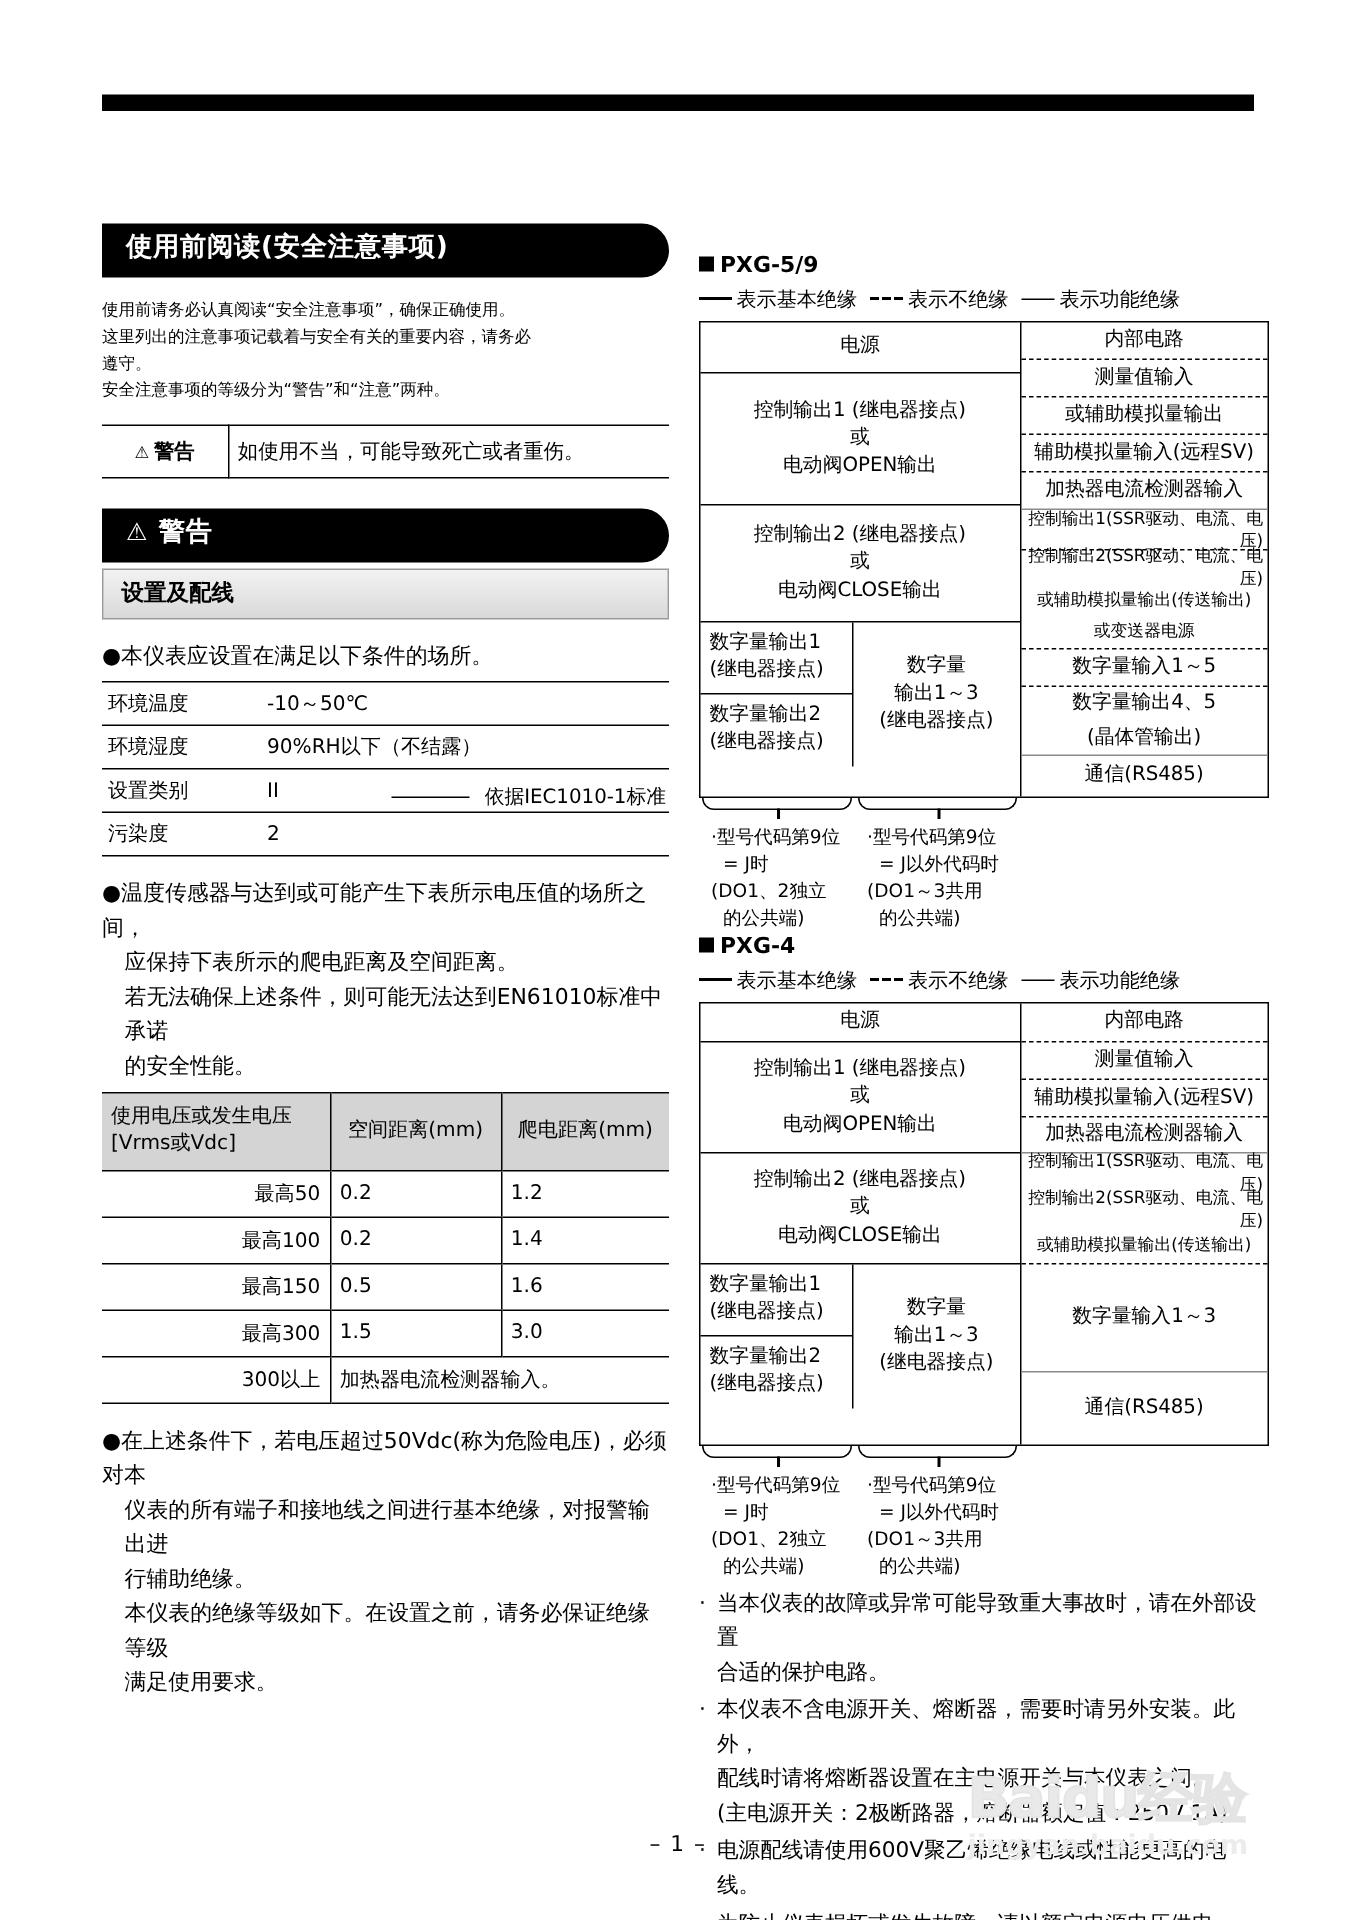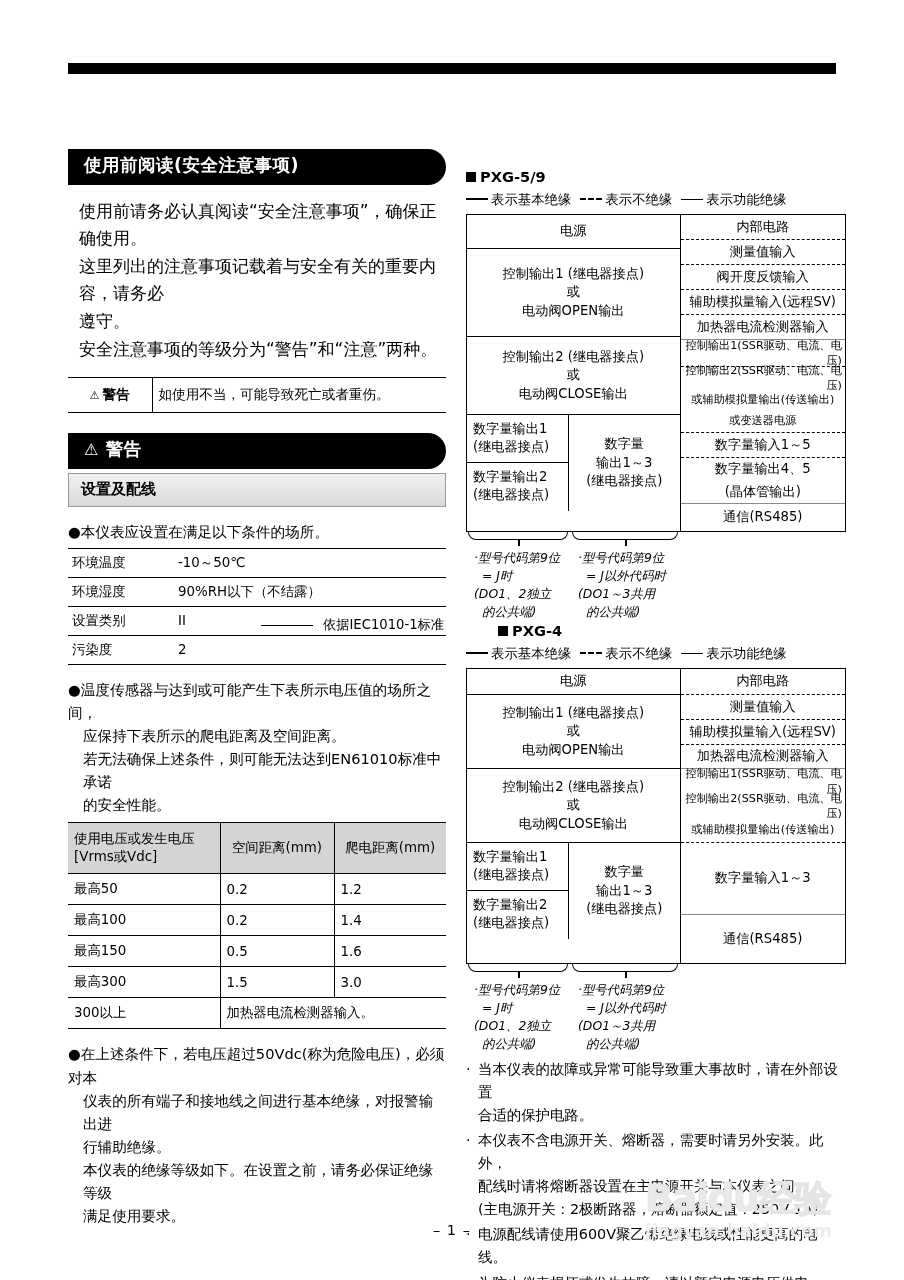--- a/index.html
+++ b/index.html
@@ -34,23 +34,23 @@
     border-radius: 0 18px 18px 0;
     padding: 6px 14px 8px 16px;
     font-size: 17.5px; font-weight: bold;
     letter-spacing: .5px;
     line-height: 1.25;
   }
   .banner.warn { margin-top: 0; }
   .banner .tri { font-size: 16px; margin-right: 7px; }
 
   .para {
-    font-size: 17px;
+    font-size: 11px;
     line-height: 1.62;
-    margin: 13px 0 0 11px;
+    margin: 13px 0 0 0;
   }
 
   
   table.notice {
     width: 100%; border-collapse: collapse;
     margin-top: 14px;
     font-size: 13.6px;
   }
   table.notice td {
     border-top: 1.4px solid #000;
@@ -128,21 +128,21 @@
     vertical-align: middle;
     line-height: 1.35;
   }
   table.dist th.c2, table.dist th.c3 { text-align: center; border-left: 1.2px solid #000; }
   table.dist td {
     border-bottom: 1.2px solid #000;
     padding: 6px 6px;
     vertical-align: middle;
   }
   table.dist td.c2, table.dist td.c3 { border-left: 1.2px solid #000; }
-  table.dist td.c1 { width: 152px; }
+  table.dist td.c1 { width: 152px; text-align: right; }
   table.dist td.c2 { width: 114px; }
   table.dist td.span { }
 
   
   .modelhead {
     font-size: 14.6px; font-weight: bold;
     margin-bottom: 6px;
   }
   .modelhead .sq {
     display: inline-block; width: 10px; height: 10px;
@@ -190,21 +190,21 @@
   .docol-a { width: 48%; border-right: 1.6px solid #000; display:flex; flex-direction:column; }
   .docol-b { width: 52%; display:flex; align-items:center; justify-content:center;
              text-align:center; font-size: 13.2px; line-height:1.42; padding: 4px 2px; }
   .docell {
     font-size: 13.2px; line-height: 1.38;
     padding: 5px 6px; text-align: left;
   }
   .docell.b { border-bottom: 1.6px solid #000; }
 
   
-  .braces { position: relative; height: 46px; font-style: italic; }
+  .braces { position: relative; height: 46px; }
   .brace {
     position: absolute; top: 0;
     border: 1.6px solid #000;
     border-top: none;
     border-radius: 0 0 9px 9px;
     height: 8px;
   }
   .brace::after {
     content:""; position:absolute; left:50%; top:7px;
     width:1.6px; height:7px; background:#000;
@@ -404,21 +404,21 @@
               <span>数字量</span><br>
               <span>输出1～3</span><br>
               <span>(继电器接点)</span>
             </div>
           </div>
         </div>
       </div>
       <div class="right">
         <div class="cell dash-b" style="height:25px">内部电路</div>
         <div class="cell dash-b" style="height:25px">测量值输入</div>
-        <div class="cell dash-b" style="height:25px">阀开度反馈输入</div>
+        <div class="cell dash-b" style="height:25px">或辅助模拟量输出</div>
         <div class="cell dash-b" style="height:25px">辅助模拟量输入(远程SV)</div>
         <div class="cell thin-b" style="height:25px">加热器电流检测器输入</div>
         <div class="cell dash-b small" style="height:27px">控制输出1(SSR驱动、电流、电压)</div>
         <div class="cell small" style="height:22px">控制输出2(SSR驱动、电流、电压)</div>
         <div class="cell small" style="height:21px">或辅助模拟量输出(传送输出)</div>
         <div class="cell dash-b small" style="height:23px">或变送器电源</div>
         <div class="cell dash-b" style="height:25px">数字量输入1～5</div>
         <div class="cell" style="height:23px">数字量输出4、5</div>
         <div class="cell thin-b" style="height:23px">(晶体管输出)</div>
         <div class="cell" style="height:27px">通信(RS485)</div>
@@ -435,21 +435,21 @@
         <span class="l2">的公共端)</span>
       </div>
       <div class="bnote" style="left:112px;">
         <span>·型号代码第9位</span>
         <span class="l2">= J以外代码时</span>
         <span>(DO1～3共用</span>
         <span class="l2">的公共端)</span>
       </div>
     </div>
 
-    <div class="modelhead" style="margin-top:2px;margin-left:32px;">
+    <div class="modelhead" style="margin-top:2px;">
       <span class="sq"></span><span>PXG-4</span>
     </div>
 
     <div class="legend">
       <span class="ln"></span><span>表示基本绝缘</span><span class="gap"></span><span class="ld"></span><span>表示不绝缘</span><span class="gap"></span><span class="lf"></span><span>表示功能绝缘</span>
     </div>
 
     <div class="diag">
       <div class="left">
         <div class="cell solid-b" style="height:26px">电源</div>

